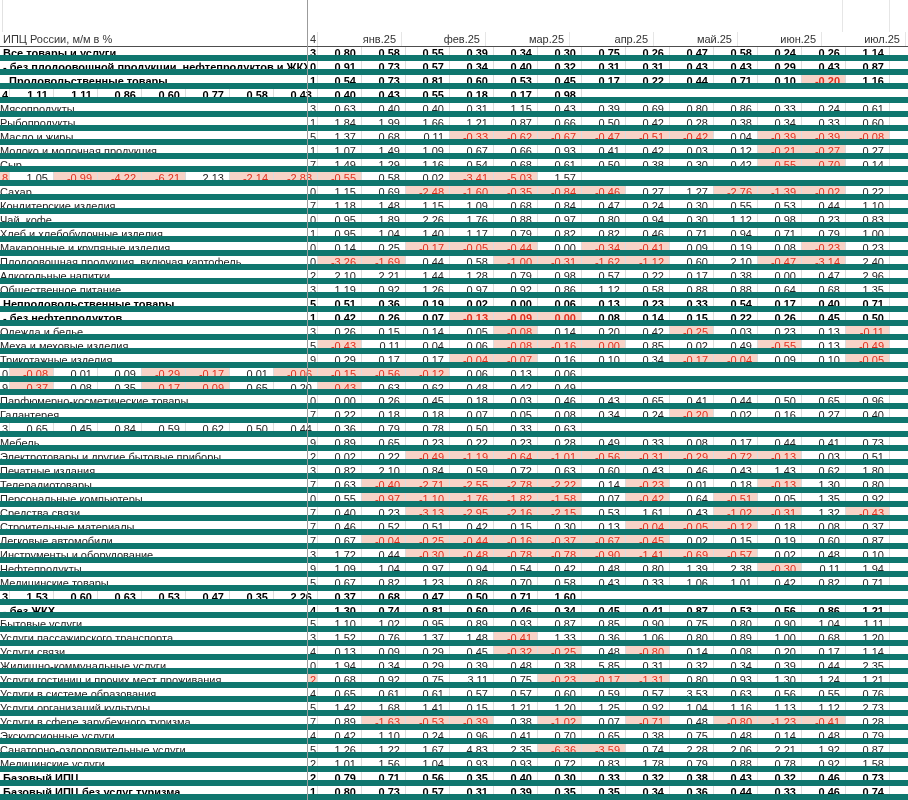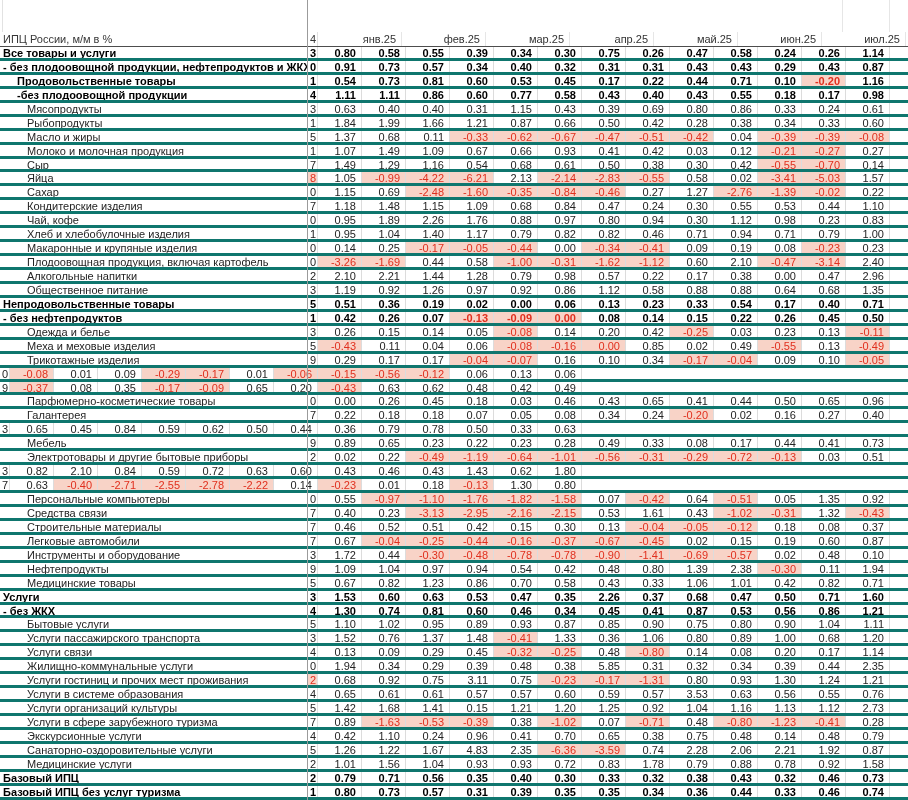--- a/index.html
+++ b/index.html
@@ -6,25 +6,25 @@
   .sheet{
     position:relative; width:908px; height:800px; background:#fff;
     font-family:"Liberation Sans","DejaVu Sans",sans-serif; font-size:11px; color:#242424;
     overflow:hidden; cursor:default;
   }
   .topblank{position:relative; height:32px; background:#fff;}
   .topblank .gla{position:absolute; left:2px; top:0; width:1px; height:32px; background:#e2e2e2;}
   .topblank .glb{position:absolute; left:842px; top:0; width:1px; height:32px; background:#e6e6e6;}
   .topblank .glc{position:absolute; left:889px; top:0; width:1px; height:32px; background:#e6e6e6;}
   .row{display:flex; align-items:stretch; height:13.944px; line-height:13.7px;
-       border-bottom:3px solid #0f766e; box-sizing:border-box; overflow:hidden;}
+       border-bottom:6px solid #0f766e; box-sizing:border-box; overflow:hidden;}
   .row.header{height:15px; line-height:14px; border-bottom:1px solid #4d4d4d; color:#383838;}
   .row.bold{font-weight:bold; color:#000;}
   .lbl{width:308px; box-sizing:border-box; white-space:nowrap; overflow:hidden; flex:none;}
-  .ind0{padding-left:3px;} .ind1{padding-left:17px;} .ind2{padding-left:27px;text-decoration:underline;}
+  .ind0{padding-left:3px;} .ind1{padding-left:9px;} .ind2{padding-left:0;text-decoration:underline;}
   .frag{width:10px; flex:none; position:relative; overflow:hidden; box-sizing:border-box;
         border-right:1px solid #e0e0e0;}
   .frag .shift{position:absolute; right:1px; top:0;}
   .cell{width:44px; flex:none; box-sizing:border-box; text-align:right; padding-right:5px;
         border-right:1px solid #dcdcdc; overflow:hidden;}
   .hcell{border-right:1px solid #e6e6e6; color:#333;margin-left:40px;}
   .tail{flex:1;}
   .neg{color:var(--neg-text,#e0301e); background:var(--neg-bg,#f8d3c7);}
   .months{display:flex; flex:none;}
   .pane{position:absolute; left:307px; top:0; width:1px; height:800px; background:#9b9b9b;}
@@ -117,21 +117,20 @@
         <div class="cell">0.17</div>
         <div class="cell">0.22</div>
         <div class="cell">0.44</div>
         <div class="cell">0.71</div>
         <div class="cell">0.10</div>
         <div class="cell neg">-0.20</div>
         <div class="cell">1.16</div>
         <div class="tail"></div>
       </div>
       <div class="row bold">
-        <div class="lbl ind1">-без плодоовощной продукции</div>
         <div class="frag">
           <span class="shift">4</span>
         </div>
         <div class="cell">1.11</div>
         <div class="cell">1.11</div>
         <div class="cell">0.86</div>
         <div class="cell">0.60</div>
         <div class="cell">0.77</div>
         <div class="cell">0.58</div>
         <div class="cell">0.43</div>
@@ -237,21 +236,20 @@
         <div class="cell">0.50</div>
         <div class="cell">0.38</div>
         <div class="cell">0.30</div>
         <div class="cell">0.42</div>
         <div class="cell neg">-0.55</div>
         <div class="cell neg">-0.70</div>
         <div class="cell">0.14</div>
         <div class="tail"></div>
       </div>
       <div class="row">
-        <div class="lbl ind2">Яйца</div>
         <div class="frag neg">
           <span class="shift">8</span>
         </div>
         <div class="cell">1.05</div>
         <div class="cell neg">-0.99</div>
         <div class="cell neg">-4.22</div>
         <div class="cell neg">-6.21</div>
         <div class="cell">2.13</div>
         <div class="cell neg">-2.14</div>
         <div class="cell neg">-2.83</div>
@@ -654,39 +652,41 @@
         <div class="cell neg">-0.56</div>
         <div class="cell neg">-0.31</div>
         <div class="cell neg">-0.29</div>
         <div class="cell neg">-0.72</div>
         <div class="cell neg">-0.13</div>
         <div class="cell">0.03</div>
         <div class="cell">0.51</div>
         <div class="tail"></div>
       </div>
       <div class="row">
+        <div class="lbl ind2">Печатные издания</div>
         <div class="frag">
           <span class="shift">3</span>
         </div>
         <div class="cell">0.82</div>
         <div class="cell">2.10</div>
         <div class="cell">0.84</div>
         <div class="cell">0.59</div>
         <div class="cell">0.72</div>
         <div class="cell">0.63</div>
         <div class="cell">0.60</div>
         <div class="cell">0.43</div>
         <div class="cell">0.46</div>
         <div class="cell">0.43</div>
         <div class="cell">1.43</div>
         <div class="cell">0.62</div>
         <div class="cell">1.80</div>
         <div class="tail"></div>
       </div>
       <div class="row">
+        <div class="lbl ind2">Телерадиотовары</div>
         <div class="frag">
           <span class="shift">7</span>
         </div>
         <div class="cell">0.63</div>
         <div class="cell neg">-0.40</div>
         <div class="cell neg">-2.71</div>
         <div class="cell neg">-2.55</div>
         <div class="cell neg">-2.78</div>
         <div class="cell neg">-2.22</div>
         <div class="cell">0.14</div>
@@ -832,21 +832,20 @@
         <div class="cell">0.43</div>
         <div class="cell">0.33</div>
         <div class="cell">1.06</div>
         <div class="cell">1.01</div>
         <div class="cell">0.42</div>
         <div class="cell">0.82</div>
         <div class="cell">0.71</div>
         <div class="tail"></div>
       </div>
       <div class="row bold">
-        <div class="lbl ind0">Услуги</div>
         <div class="frag">
           <span class="shift">3</span>
         </div>
         <div class="cell">1.53</div>
         <div class="cell">0.60</div>
         <div class="cell">0.63</div>
         <div class="cell">0.53</div>
         <div class="cell">0.47</div>
         <div class="cell">0.35</div>
         <div class="cell">2.26</div>

